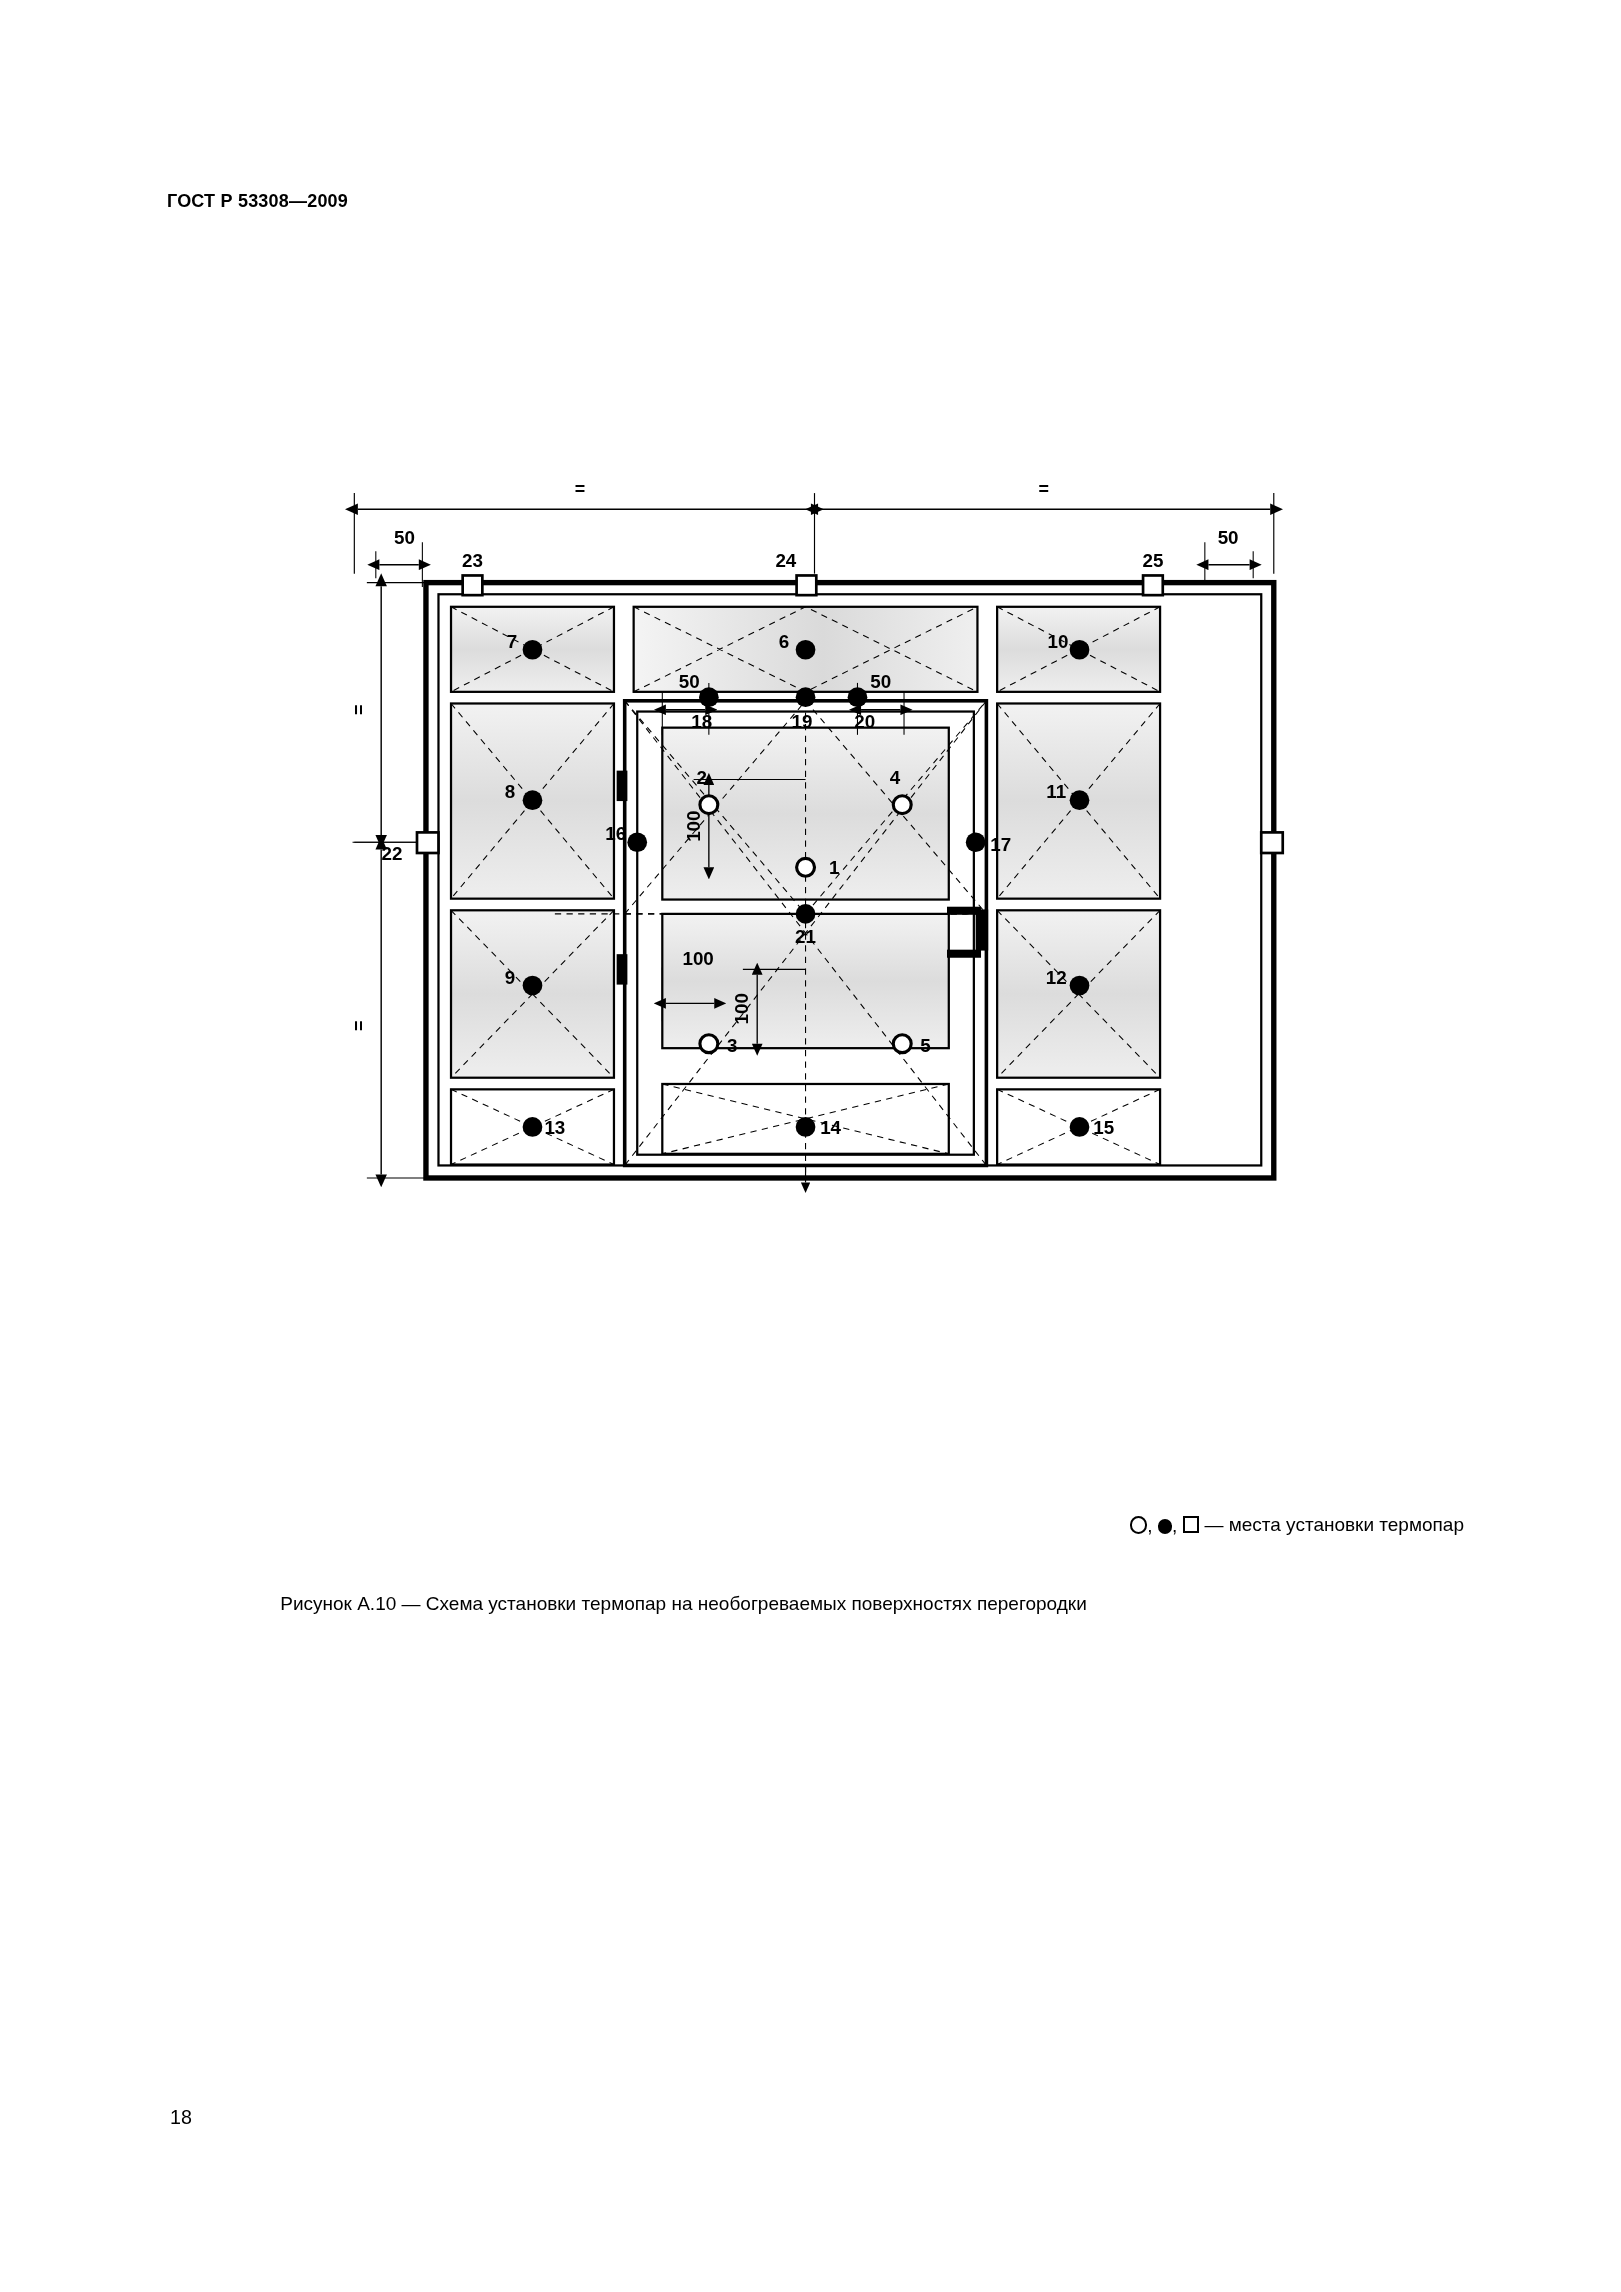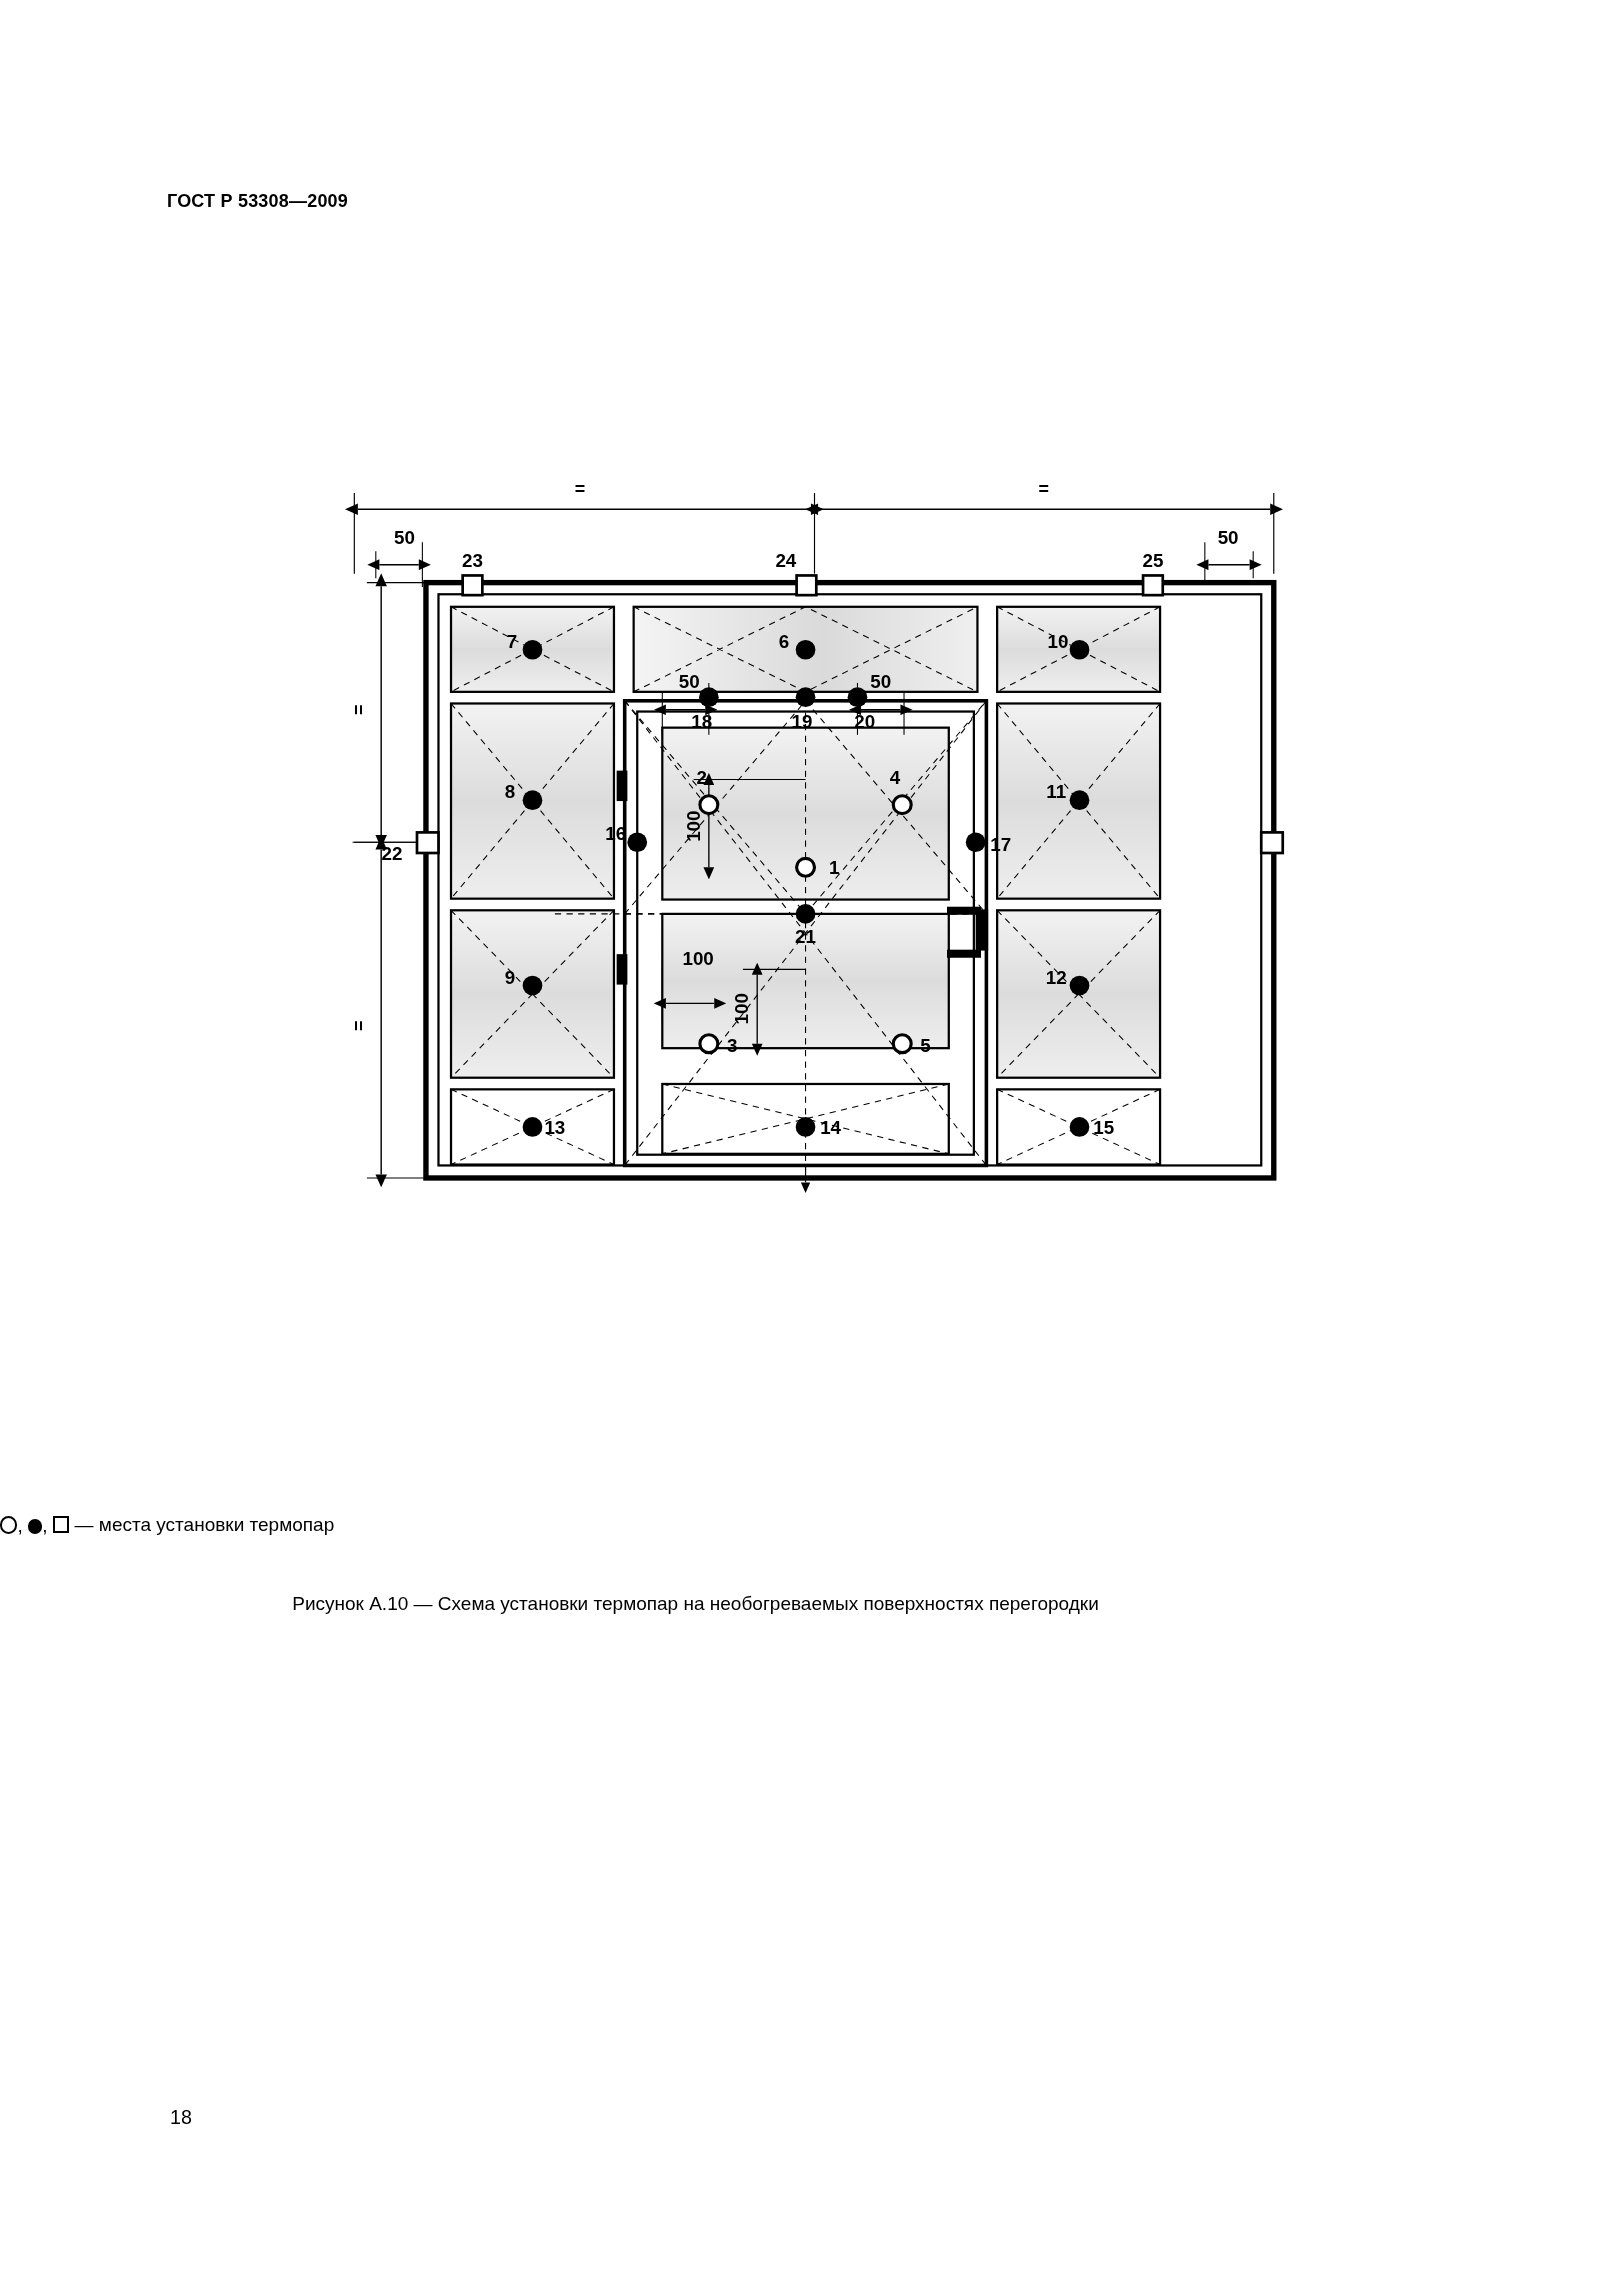--- a/index.html
+++ b/index.html
@@ -43,36 +43,35 @@
     height: 1039px;
   }
   svg.fig {
     display: block;
   }
   .legend {
     position: absolute;
     left: 0;
     top: 1514px;
     width: 1464px;
-    text-align: left;
+    text-align: right;
     font-size: 19px;
   }
   .legend .syms {
     font-size: 19px;
     vertical-align: middle;
   }
   .caption {
     position: absolute;
     left: 0;
     top: 1590px;
     width: 1367px;
     text-align: center;
     font-size: 19px;
     line-height: 28px;
-    margin-left: 12px;
   }
   .sym-open {
     display: inline-block;
     width: 13.4px; height: 13.4px;
     border: 2.2px solid #000;
     border-radius: 50%;
     vertical-align: -1.8px;
   }
   .sym-fill {
     display: inline-block;

